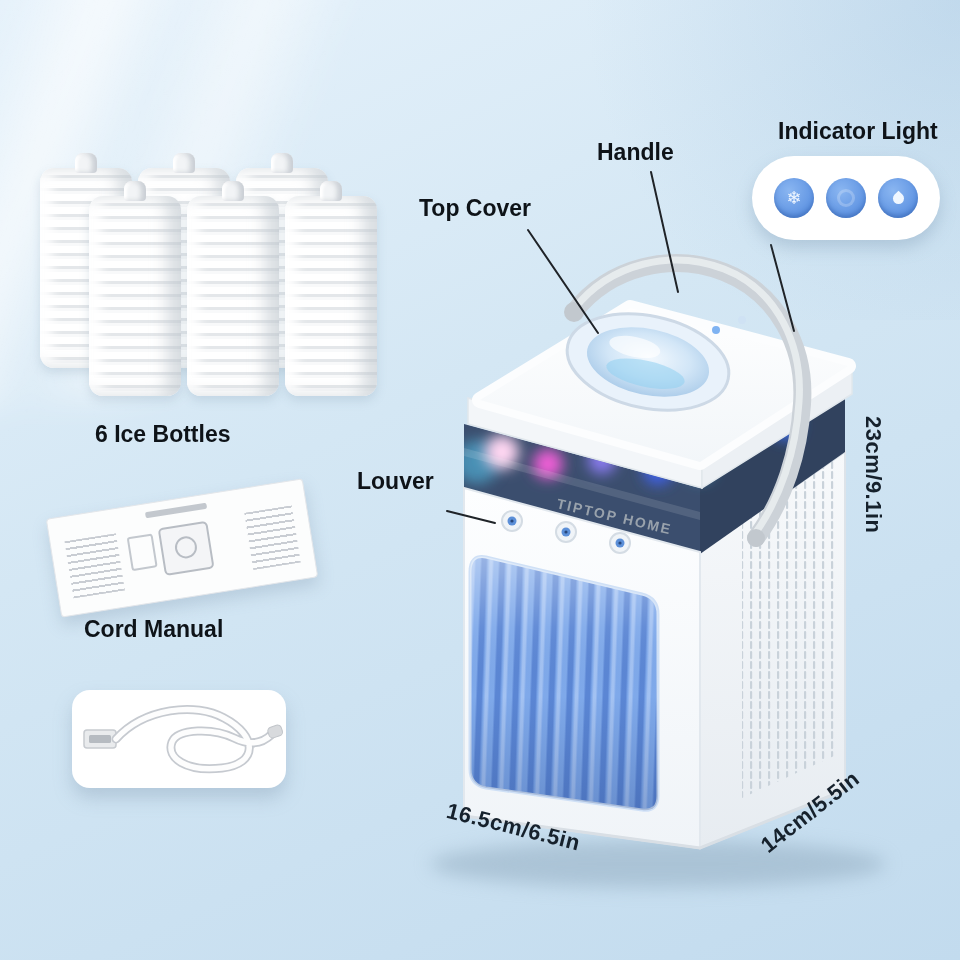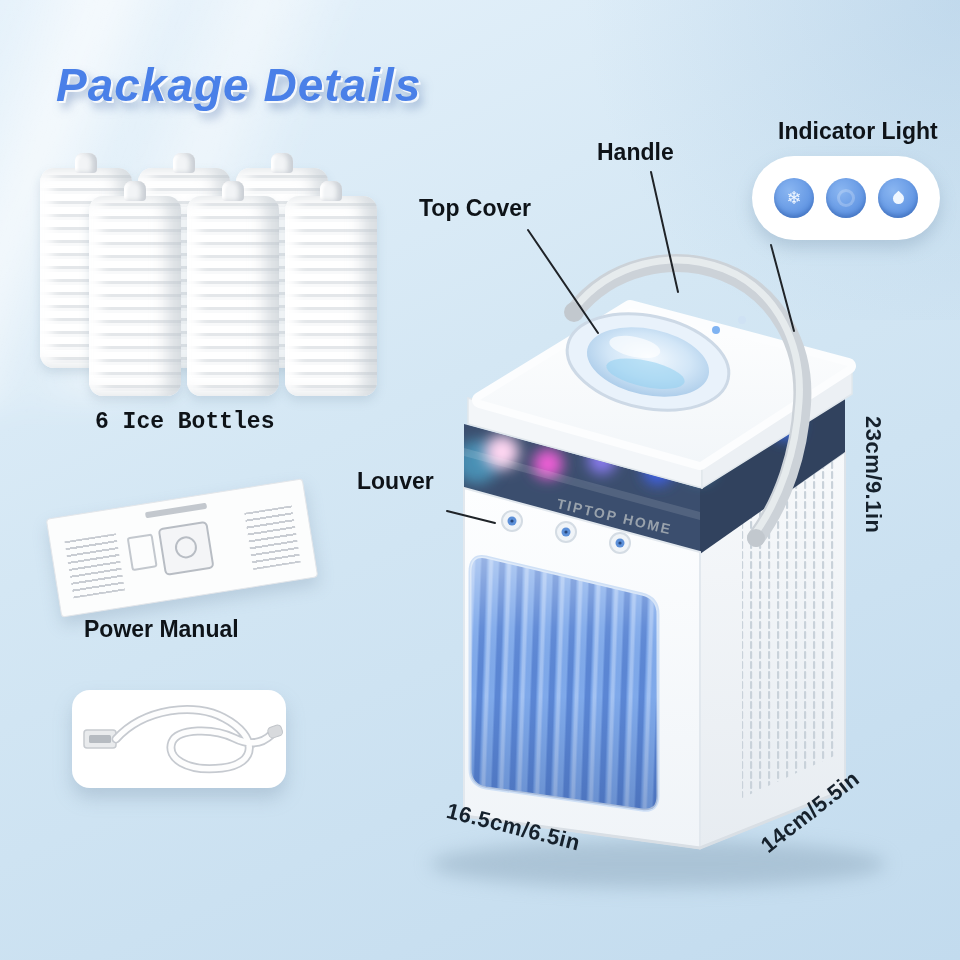--- a/index.html
+++ b/index.html
@@ -197,40 +197,39 @@
     </g>
 
     <g stroke="#1f2328" stroke-width="2" stroke-linecap="round">
       <line x1="528" y1="230" x2="598" y2="333"></line>
       <line x1="651" y1="172" x2="678" y2="292"></line>
       <line x1="771" y1="245" x2="794" y2="331"></line>
       <line x1="447" y1="511" x2="495" y2="523"></line>
     </g>
   </svg>
 
-  <div class="title">Package Details</div>
 
   <div>
     <div class="bottle back-row" style="left:40px;top:168px;"></div>
     <div class="bottle back-row" style="left:138px;top:168px;"></div>
     <div class="bottle back-row" style="left:236px;top:168px;"></div>
     <div class="bottle front-row" style="left:89px;top:196px;"></div>
     <div class="bottle front-row" style="left:187px;top:196px;"></div>
     <div class="bottle front-row" style="left:285px;top:196px;"></div>
   </div>
-  <div class="label" style="left:95px;top:409px;font-family:Liberation Mono, monospace;">6 Ice Bottles</div>
+  <div class="label" style="left:95px;top:421px;">6 Ice Bottles</div>
 
   <div class="manual">
     <div class="m-title"></div>
     <div class="m-lines m-l1"></div>
     <div class="m-lines m-l2"></div>
     <div class="m-small"></div>
     <div class="m-device"></div>
   </div>
-  <div class="label" style="left:84px;top:616px;">Power Manual</div>
+  <div class="label" style="left:84px;top:616px;">Cord Manual</div>
 
   <div class="usb-card">
     <svg width="214" height="98" viewBox="0 0 214 98">
       <rect x="12" y="40" width="32" height="18" rx="3" fill="#e9ebed" stroke="#c7cbd0" stroke-width="1.5"></rect>
       <rect x="17" y="45" width="22" height="8" rx="1.5" fill="#b6bbc1"></rect>
       <path d="M 44 49 C 72 18 124 12 152 28 C 186 46 186 74 150 78 C 114 82 94 68 100 52 C 106 38 142 38 162 48 C 180 57 192 52 200 44" fill="none" stroke="#c6cad0" stroke-width="9" stroke-linecap="round"></path>
       <path d="M 44 49 C 72 18 124 12 152 28 C 186 46 186 74 150 78 C 114 82 94 68 100 52 C 106 38 142 38 162 48 C 180 57 192 52 200 44" fill="none" stroke="#fdfdfd" stroke-width="5.5" stroke-linecap="round"></path>
       <rect x="196" y="36" width="14" height="11" rx="4" fill="#d8dadd" stroke="#c0c4c9" stroke-width="1" transform="rotate(-18 203 41)"></rect>
     </svg>
   </div>

